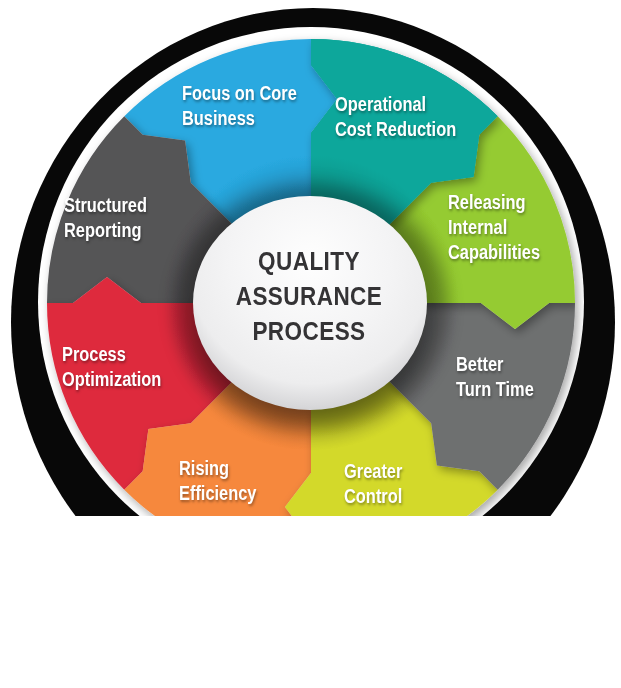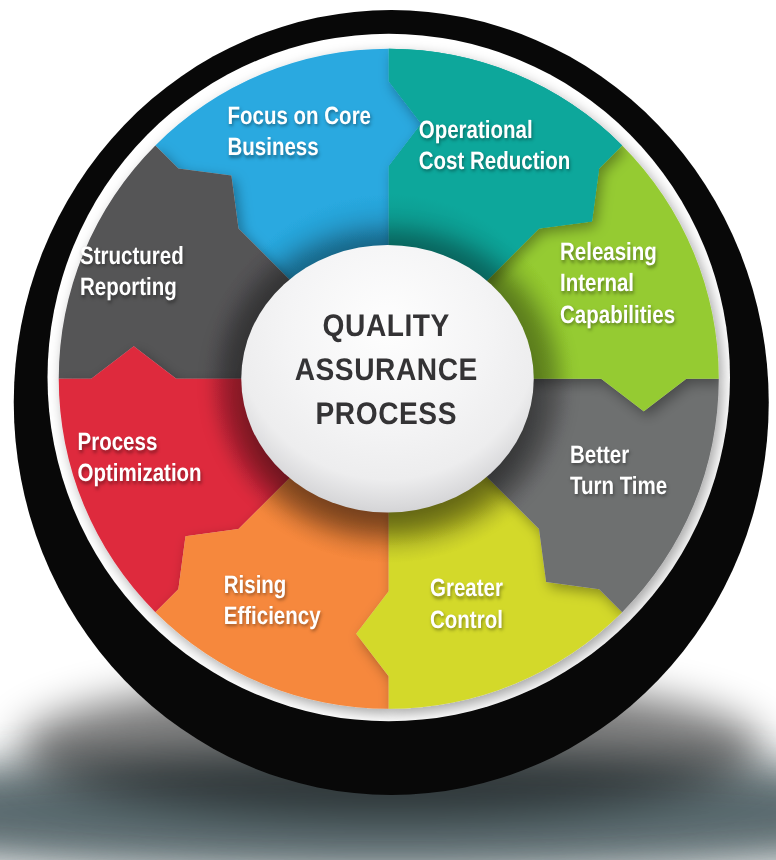--- a/index.html
+++ b/index.html
@@ -1,16 +1,16 @@
 <!DOCTYPE html>
 <html><head>
 <meta charset="utf-8">
 <style>
   html,body{margin:0;padding:0;background:#ffffff;}
-  .stage{position:relative;width:621px;height:688px;overflow:hidden;
+  .stage{position:relative;width:621px;height:516px;overflow:hidden;
          font-family:"Liberation Sans",sans-serif;}
   .stage svg{position:absolute;left:0;top:0;}
   .seg-label{position:absolute;color:#ffffff;font-weight:bold;font-size:20px;
              line-height:25px;white-space:nowrap;transform:scaleX(.82);
              transform-origin:0 0;text-shadow:1px 2px 3px rgba(0,0,0,.38);}
   #lbl-focus      {left:182px;top:81px;}
   #lbl-operational{left:335px;top:92px;}
   #lbl-releasing  {left:448px;top:190px;}
   #lbl-better     {left:456px;top:352px;}
   #lbl-greater    {left:344px;top:459px;}

